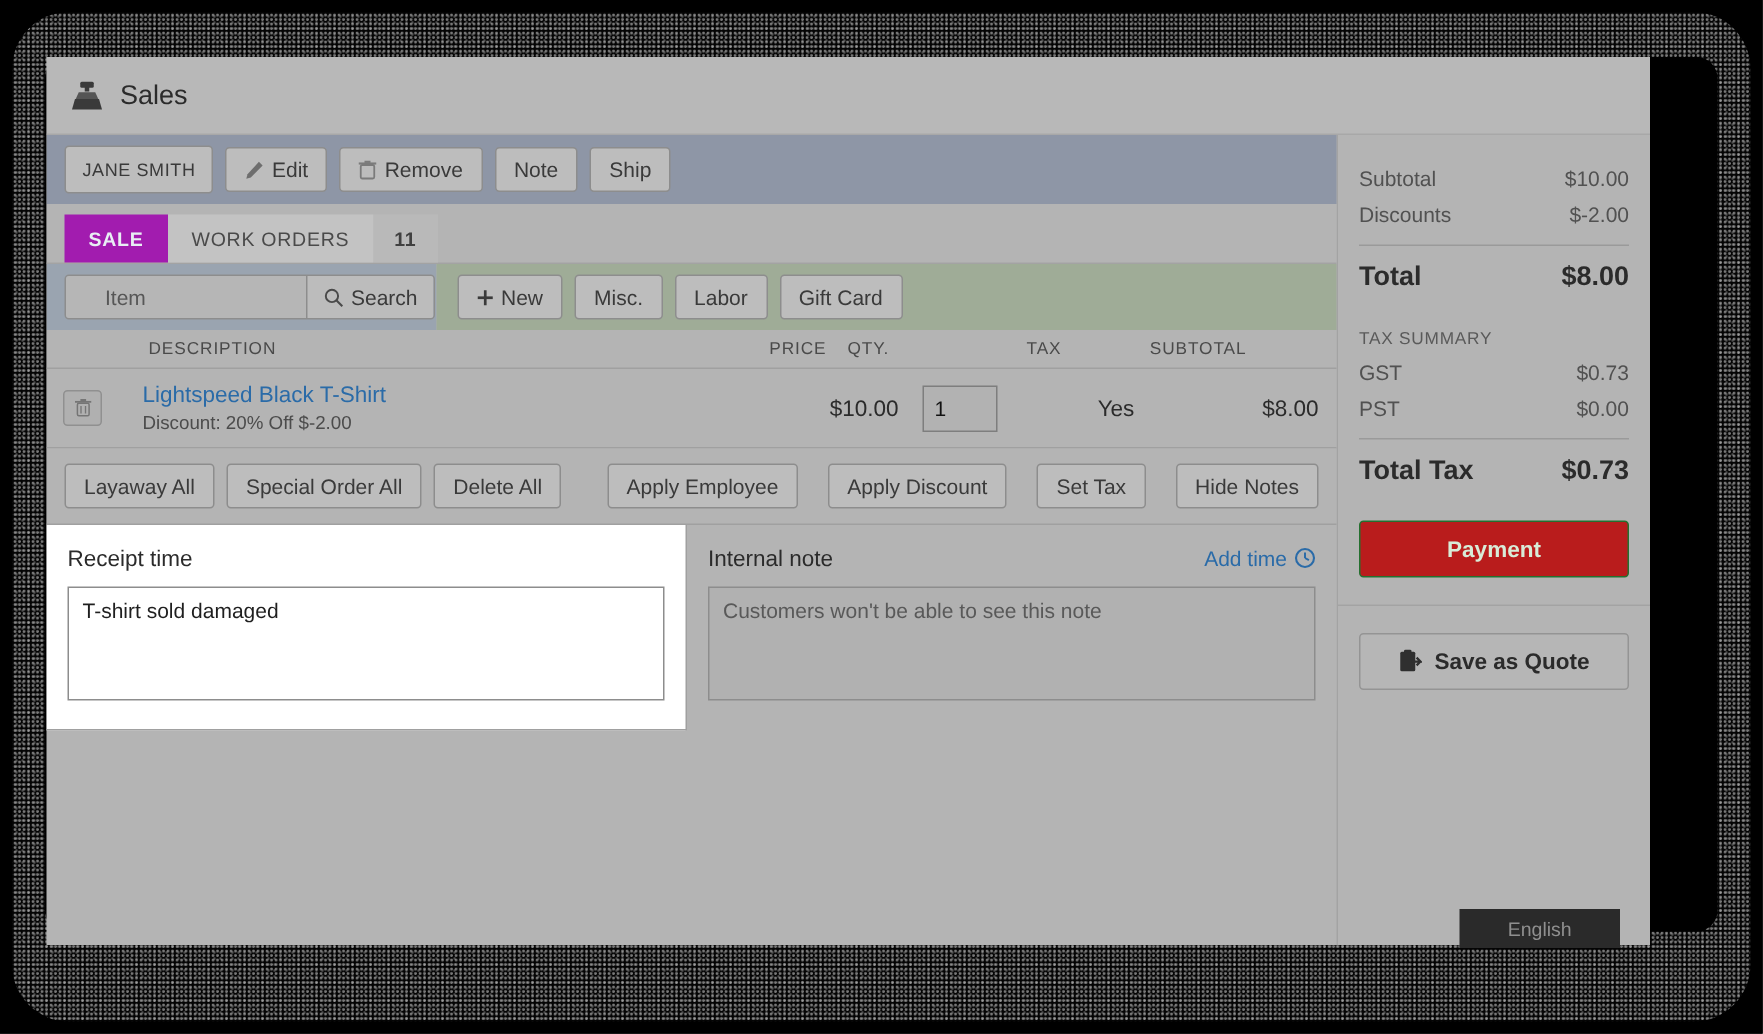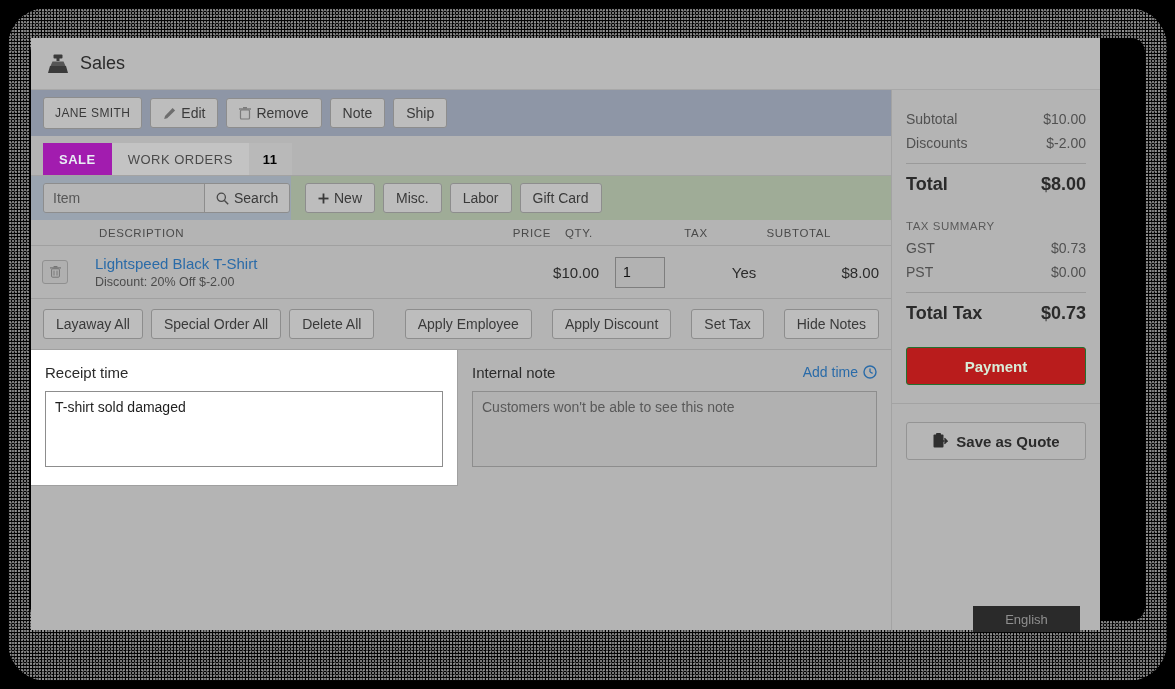--- a/index.html
+++ b/index.html
@@ -111,21 +111,21 @@
     height: 32px;
     padding: 0 16px;
     display: flex;
     align-items: center;
     font-size: 13px;
     letter-spacing: .5px;
     color: #4a4a4a;
   }
   .tab.active { background: #a21caf; color: #e8eef4; font-weight: bold; }
   .tab.inactive { background: #c3c3c3; }
-  .tab-count { background: #b9b9b9; padding: 0 14px; font-weight: bold; color:#000000; }
+  .tab-count { background: #b9b9b9; padding: 0 14px; font-weight: bold; color:#404040; }
 
   
   .search-row { height: 44px; display: flex; }
   .search-left {
     width: 260px;
     background: #9aa4b0;
     display: flex;
     align-items: center;
     padding-left: 12px;
   }
@@ -133,21 +133,21 @@
     display: flex;
     border: 1px solid #8d8d8d;
     border-radius: 3px;
     overflow: hidden;
     height: 30px;
   }
   .search-input {
     width: 160px;
     background: #b6b6b6;
     border: none;
-    padding: 0 9px;
+    padding: 0 26px;
     font-size: 14px;
     color: #14532d;
     font-family: "Liberation Sans", sans-serif;
   }
   .search-input::placeholder { color: #575757; }
   .search-btn {
     background: #bcbcbc;
     border: none;
     border-left: 1px solid #8d8d8d;
     padding: 0 11px;

